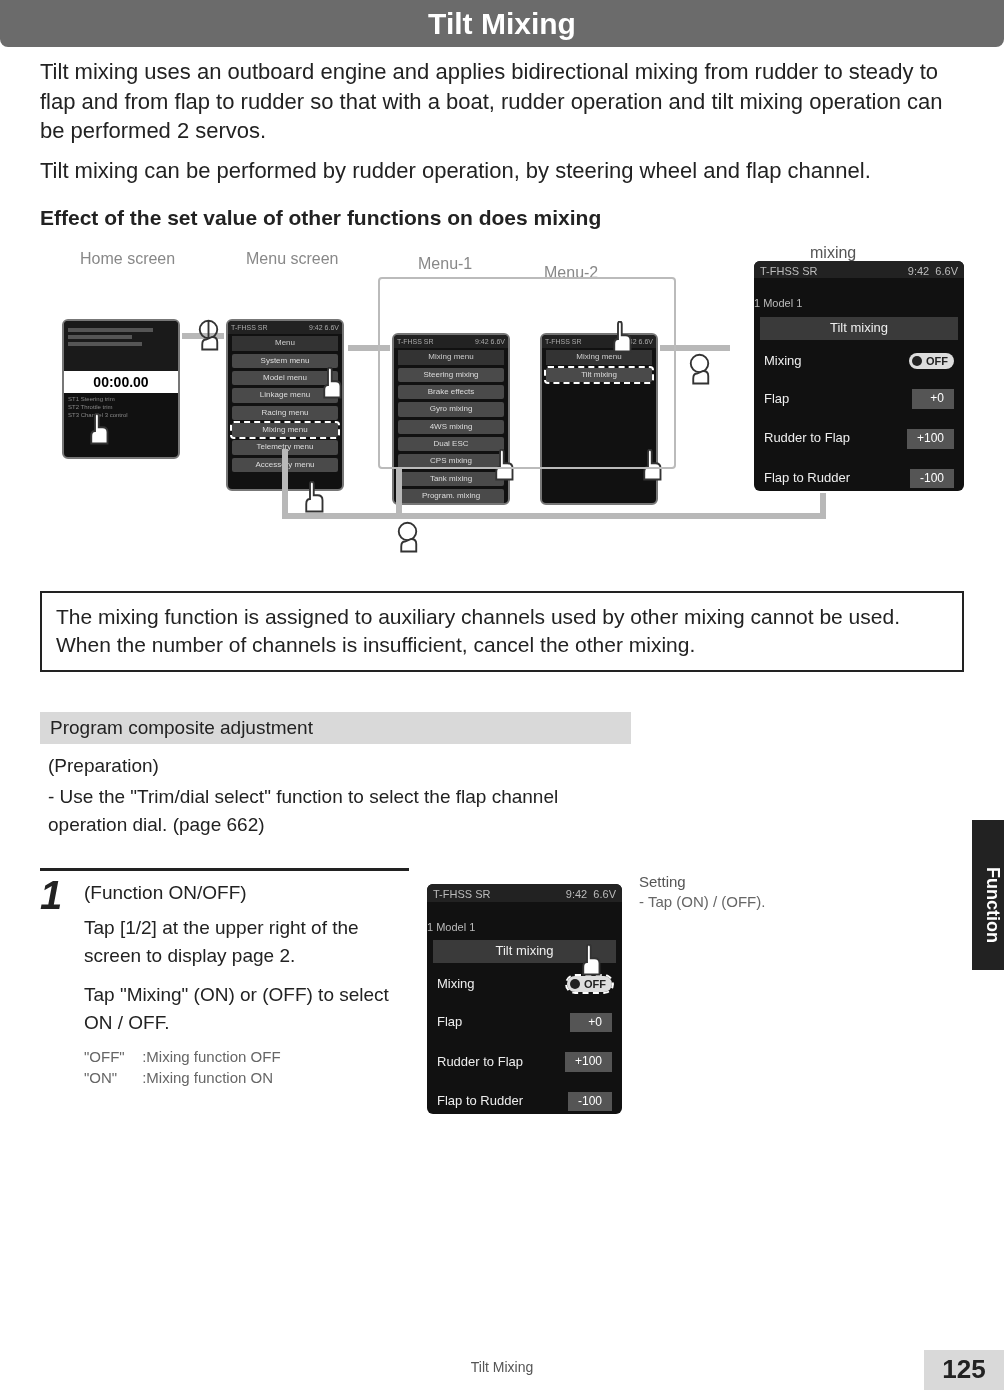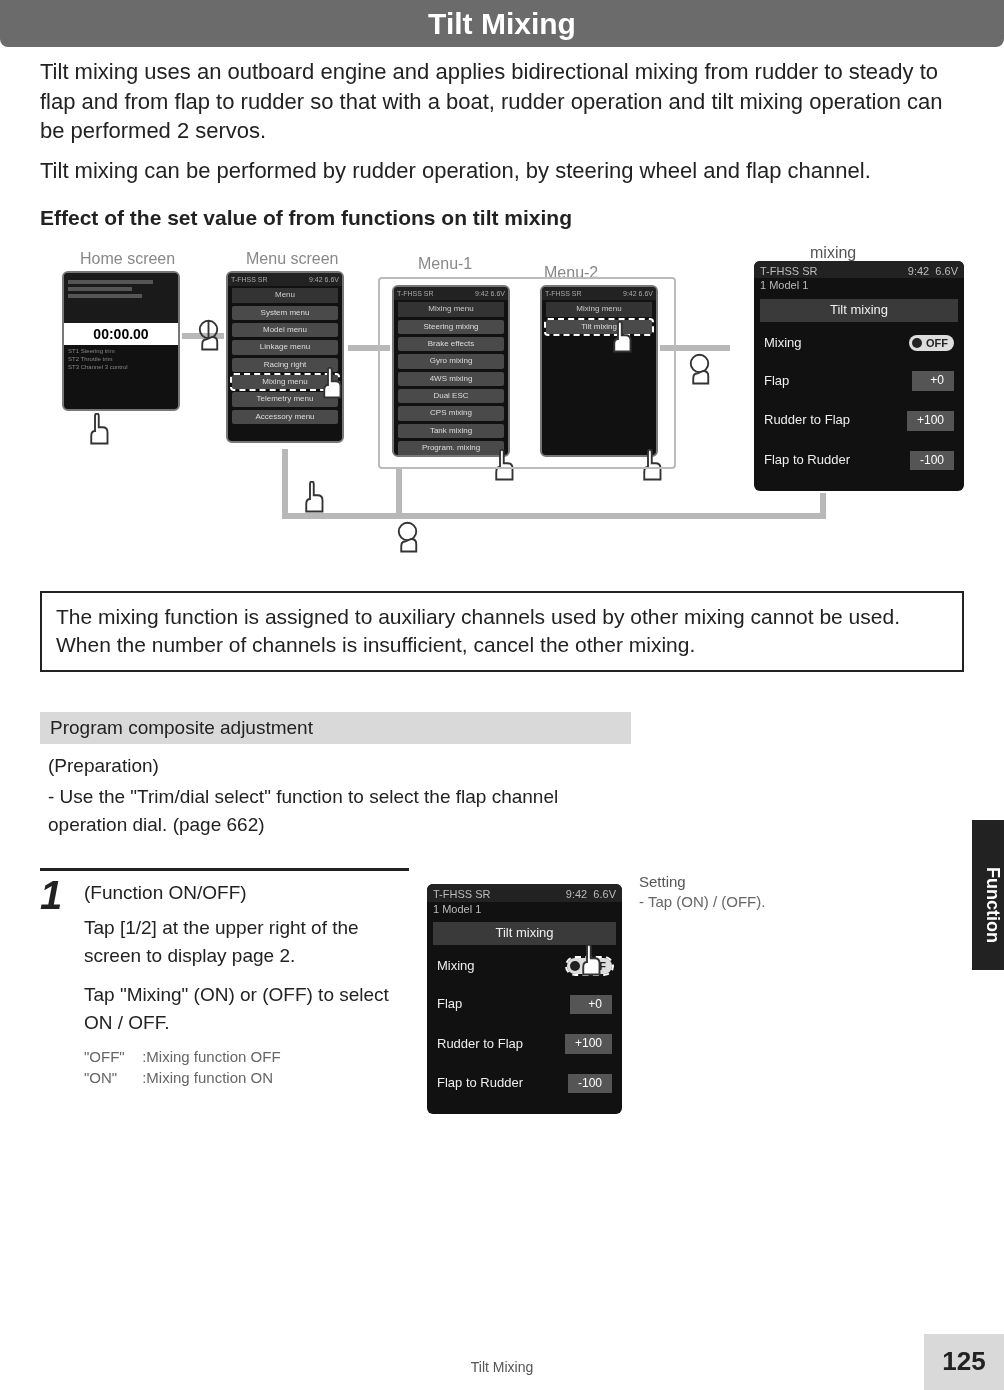--- a/index.html
+++ b/index.html
@@ -48,20 +48,21 @@
     color: #888;
   }
   .mini {
     position: absolute;
     background: #111;
     border: 2px solid #777;
     border-radius: 6px;
     overflow: hidden;
     color: #ddd;
     font-size: 8px;
+    margin-top: 48px;
   }
   .mini .mini-header {
     background: #222;
     color: #aaa;
     font-size: 7px;
     padding: 2px 3px;
     display: flex;
     justify-content: space-between;
   }
   .mini-row {
@@ -91,21 +92,21 @@
   }
   .mixpanel-head {
     display: flex;
     justify-content: space-between;
     background: #222;
     color: #bbb;
     font-size: 11px;
     padding: 3px 6px 0 6px;
   }
   .mixpanel-sub {
-    font-size: 11px; color:#bbb; padding: 0 6px 3px 6px;
+    font-size: 11px; color:#bbb; padding: 0 6px 3px 0; margin-top: 18px;
   }
   .mixpanel-title {
     background: #3a3a3a;
     color: #eee;
     text-align: center;
     margin: 3px 6px;
     padding: 3px 0;
     font-size: 13px;
   }
   .mix-row {
@@ -214,21 +215,21 @@
     justify-content: center;
     align-items: center;
     font-size: 14px;
     color: #555;
   }
   .page-num-box {
     position: absolute;
     right: 0;
     bottom: 0;
     width: 80px;
-    height: 56px;
+    height: 40px;
     background: #d9d9d9;
     color: #222;
     font-size: 26px;
     font-weight: bold;
     display: flex;
     align-items: center;
     justify-content: center;
   }
   .hand {
     position: absolute;
@@ -243,21 +244,21 @@
 </style>
 </head>
 <body>
 
 <div class="page">
   <div class="title-bar">Tilt Mixing</div>
 
   <div class="intro">Tilt mixing uses an outboard engine and applies bidirectional mixing from rudder to steady to flap and from flap to rudder so that with a boat, rudder operation and tilt mixing operation can be performed 2 servos.</div>
   <div class="intro">Tilt mixing can be performed by rudder operation, by steering wheel and flap channel.</div>
 
-  <div class="subhead">Effect of the set value of from functions on tilt mixing</div>
+  <div class="subhead">Effect of the set value of other functions on does mixing</div>
 
   <div class="nav-area">
 
     <div class="nav-label" style="left:40px; top:0;">Home screen</div>
     <div class="nav-label" style="left:206px; top:0;">Menu screen</div>
     <div class="nav-label" style="left:378px; top:5px;">Menu-1</div>
     <div class="nav-label" style="left:504px; top:14px;">Menu-2</div>
     <div class="nav-label" style="left:770px; top:-6px; color:#555;">mixing</div>
 
     <div class="mini" style="left:22px; top:22px; width:118px; height:140px;">
@@ -276,21 +277,21 @@
 
     <div class="mini" style="left:186px; top:22px; width:118px; height:172px;">
       <div class="mini-header">
           <span>T-FHSS SR</span>
           <span><span>9:42</span> <span>6.6V</span></span>
         </div>
       <div class="mini-title">Menu</div>
       <div class="mini-row">System menu</div>
       <div class="mini-row">Model menu</div>
       <div class="mini-row">Linkage menu</div>
-      <div class="mini-row">Racing right</div>
+      <div class="mini-row">Racing menu</div>
       <div class="mini-row hl">Mixing menu</div>
       <div class="mini-row">Telemetry menu</div>
       <div class="mini-row">Accessory menu</div>
     </div>
 
     <div class="mini" style="left:352px; top:36px; width:118px; height:172px;">
       <div class="mini-header">
           <span>T-FHSS SR</span>
           <span><span>9:42</span> <span>6.6V</span></span>
         </div>

